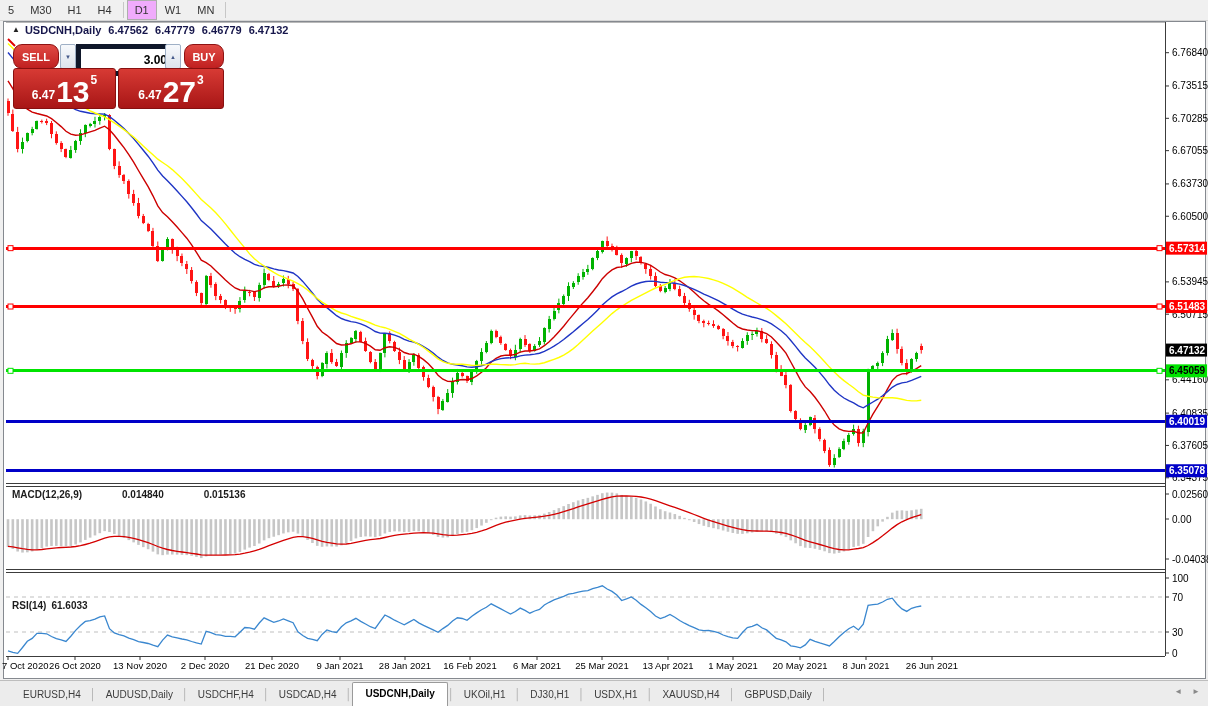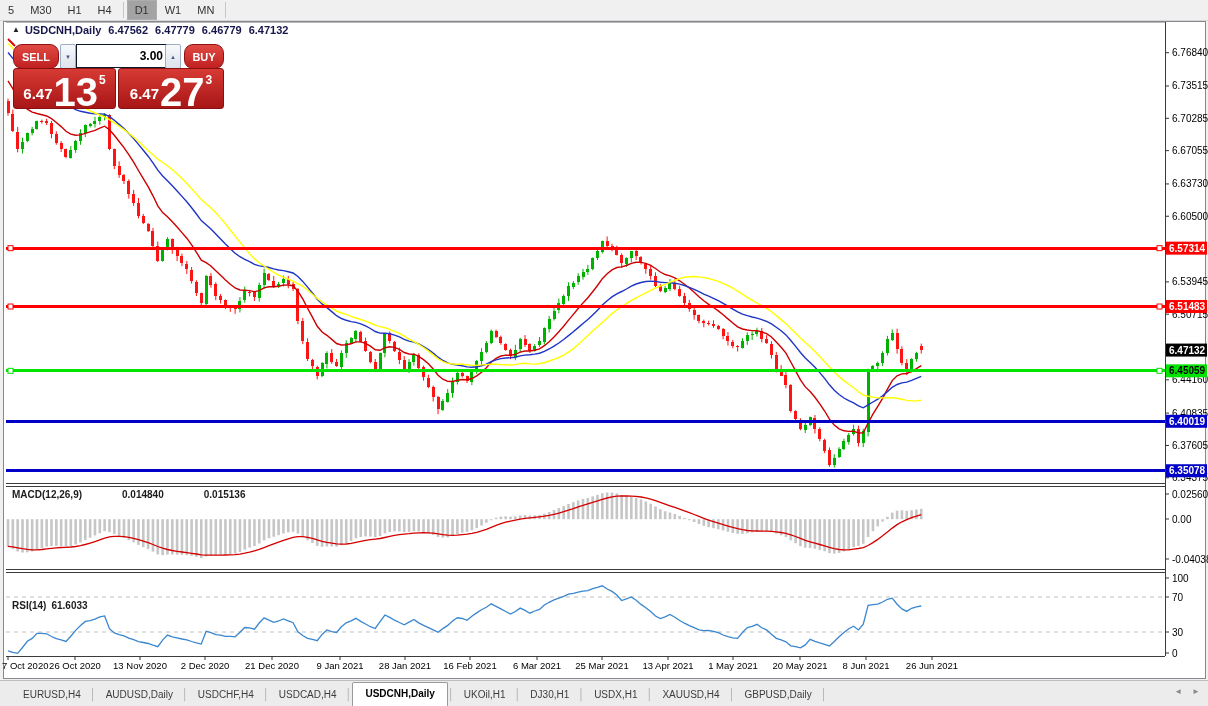--- a/index.html
+++ b/index.html
@@ -2,21 +2,21 @@
 <html><head>
 <meta charset="utf-8">
 <style>
   html,body{margin:0;padding:0;background:#f0f0f0;font-family:"Liberation Sans",sans-serif;}
   #stage{position:relative;width:1208px;height:706px;overflow:hidden;background:#f0f0f0;}
 
   
   #toolbar{position:absolute;left:0;top:0;width:1208px;height:20px;background:#f0f0f0;
            border-bottom:1px solid #d6d6d6;display:flex;align-items:stretch;z-index:6;}
   .tf-btn{display:flex;align-items:center;padding:0 8px;font-size:11px;color:#333;cursor:default;}
-  .tf-btn.active{background:#a3a3a3;border:1px solid #aeaeae;padding:0 7px;}
+  .tf-btn.active{background:#f0abfc;border:1px solid #aeaeae;padding:0 7px;}
   .tf-sep{width:1px;background:#c7c7c7;margin:2px 3px;}
 
   
   #chartsvg{position:absolute;left:0;top:0;z-index:1;}
 
   #chart-title{position:absolute;left:12px;top:24px;z-index:3;display:flex;gap:7px;
                font-size:11px;font-weight:bold;color:#16164b;white-space:nowrap;}
   #chart-title .tri{font-size:8px;color:#222;margin-right:-2px;transform:translateY(1px);}
 
   .ind-label{position:absolute;left:12px;z-index:3;display:flex;gap:5px;font-size:10px;
@@ -27,28 +27,28 @@
   #trade{position:absolute;left:13px;top:44px;width:209px;height:61px;z-index:4;font-weight:bold;}
   .tw-btn{position:absolute;top:0;height:23px;border-radius:9px;border:1px solid #8e1212;
           background:linear-gradient(#e04a44,#c02020);color:#fff;font-size:11px;
           display:flex;align-items:center;justify-content:center;cursor:pointer;}
   #sell-btn{left:0;width:44px;} #buy-btn{left:171px;width:38px;}
   .spin{position:absolute;top:0;width:14px;height:23px;border:1px solid #9fb0c6;border-radius:2px;
         background:linear-gradient(#f7f9fc,#dde3ec);color:#44598a;font-size:6px;
         display:flex;align-items:center;justify-content:center;cursor:pointer;}
   #spin-down{left:47px;} #spin-up{left:152px;}
   #vol-field{position:absolute;left:63px;top:0;width:86px;height:21px;background:#fff;
-             border:1px solid #0f172a;font-size:12px;font-weight:bold;color:#000;
+             border:5px solid #0f172a;font-size:12px;font-weight:bold;color:#000;
              text-align:right;padding:1px 5px 0 0;line-height:21px;}
   .price-box{position:absolute;top:24px;height:36px;border-radius:3px;border:1px solid #871010;
              background:linear-gradient(#d73a34,#a81616);color:#fff;cursor:pointer;
              display:flex;align-items:flex-end;justify-content:center;padding-bottom:3px;}
   #sell-box{left:0;width:101px;} #buy-box{left:105px;width:104px;}
-  .pb-small{font-size:15px;margin:0 1px 3px 0;}
-  .pb-big{font-size:40px;line-height:26px;}
+  .pb-small{font-size:12px;margin:0 1px 3px 0;}
+  .pb-big{font-size:30px;line-height:26px;}
   .pb-sup{font-size:12px;margin:0 0 18px 1px;}
 
   
   #tabbar{position:absolute;left:0;top:680px;width:1208px;height:26px;background:#ececec;
           border-top:1px solid #bdbdbd;display:flex;align-items:flex-end;z-index:6;
           padding-left:14px;box-sizing:border-box;}
   .tab{font-size:10px;color:#3c3c3c;padding:5px 9px 6px 9px;cursor:pointer;white-space:nowrap;}
   .tab.active{background:#fff;border:1px solid #9a9a9a;border-bottom:none;font-weight:bold;
               color:#000;border-radius:2px 2px 0 0;padding:5px 12px 7px 12px;}
   .tab-sep{color:#adadad;font-size:11px;padding:5px 0 6px 0;}

